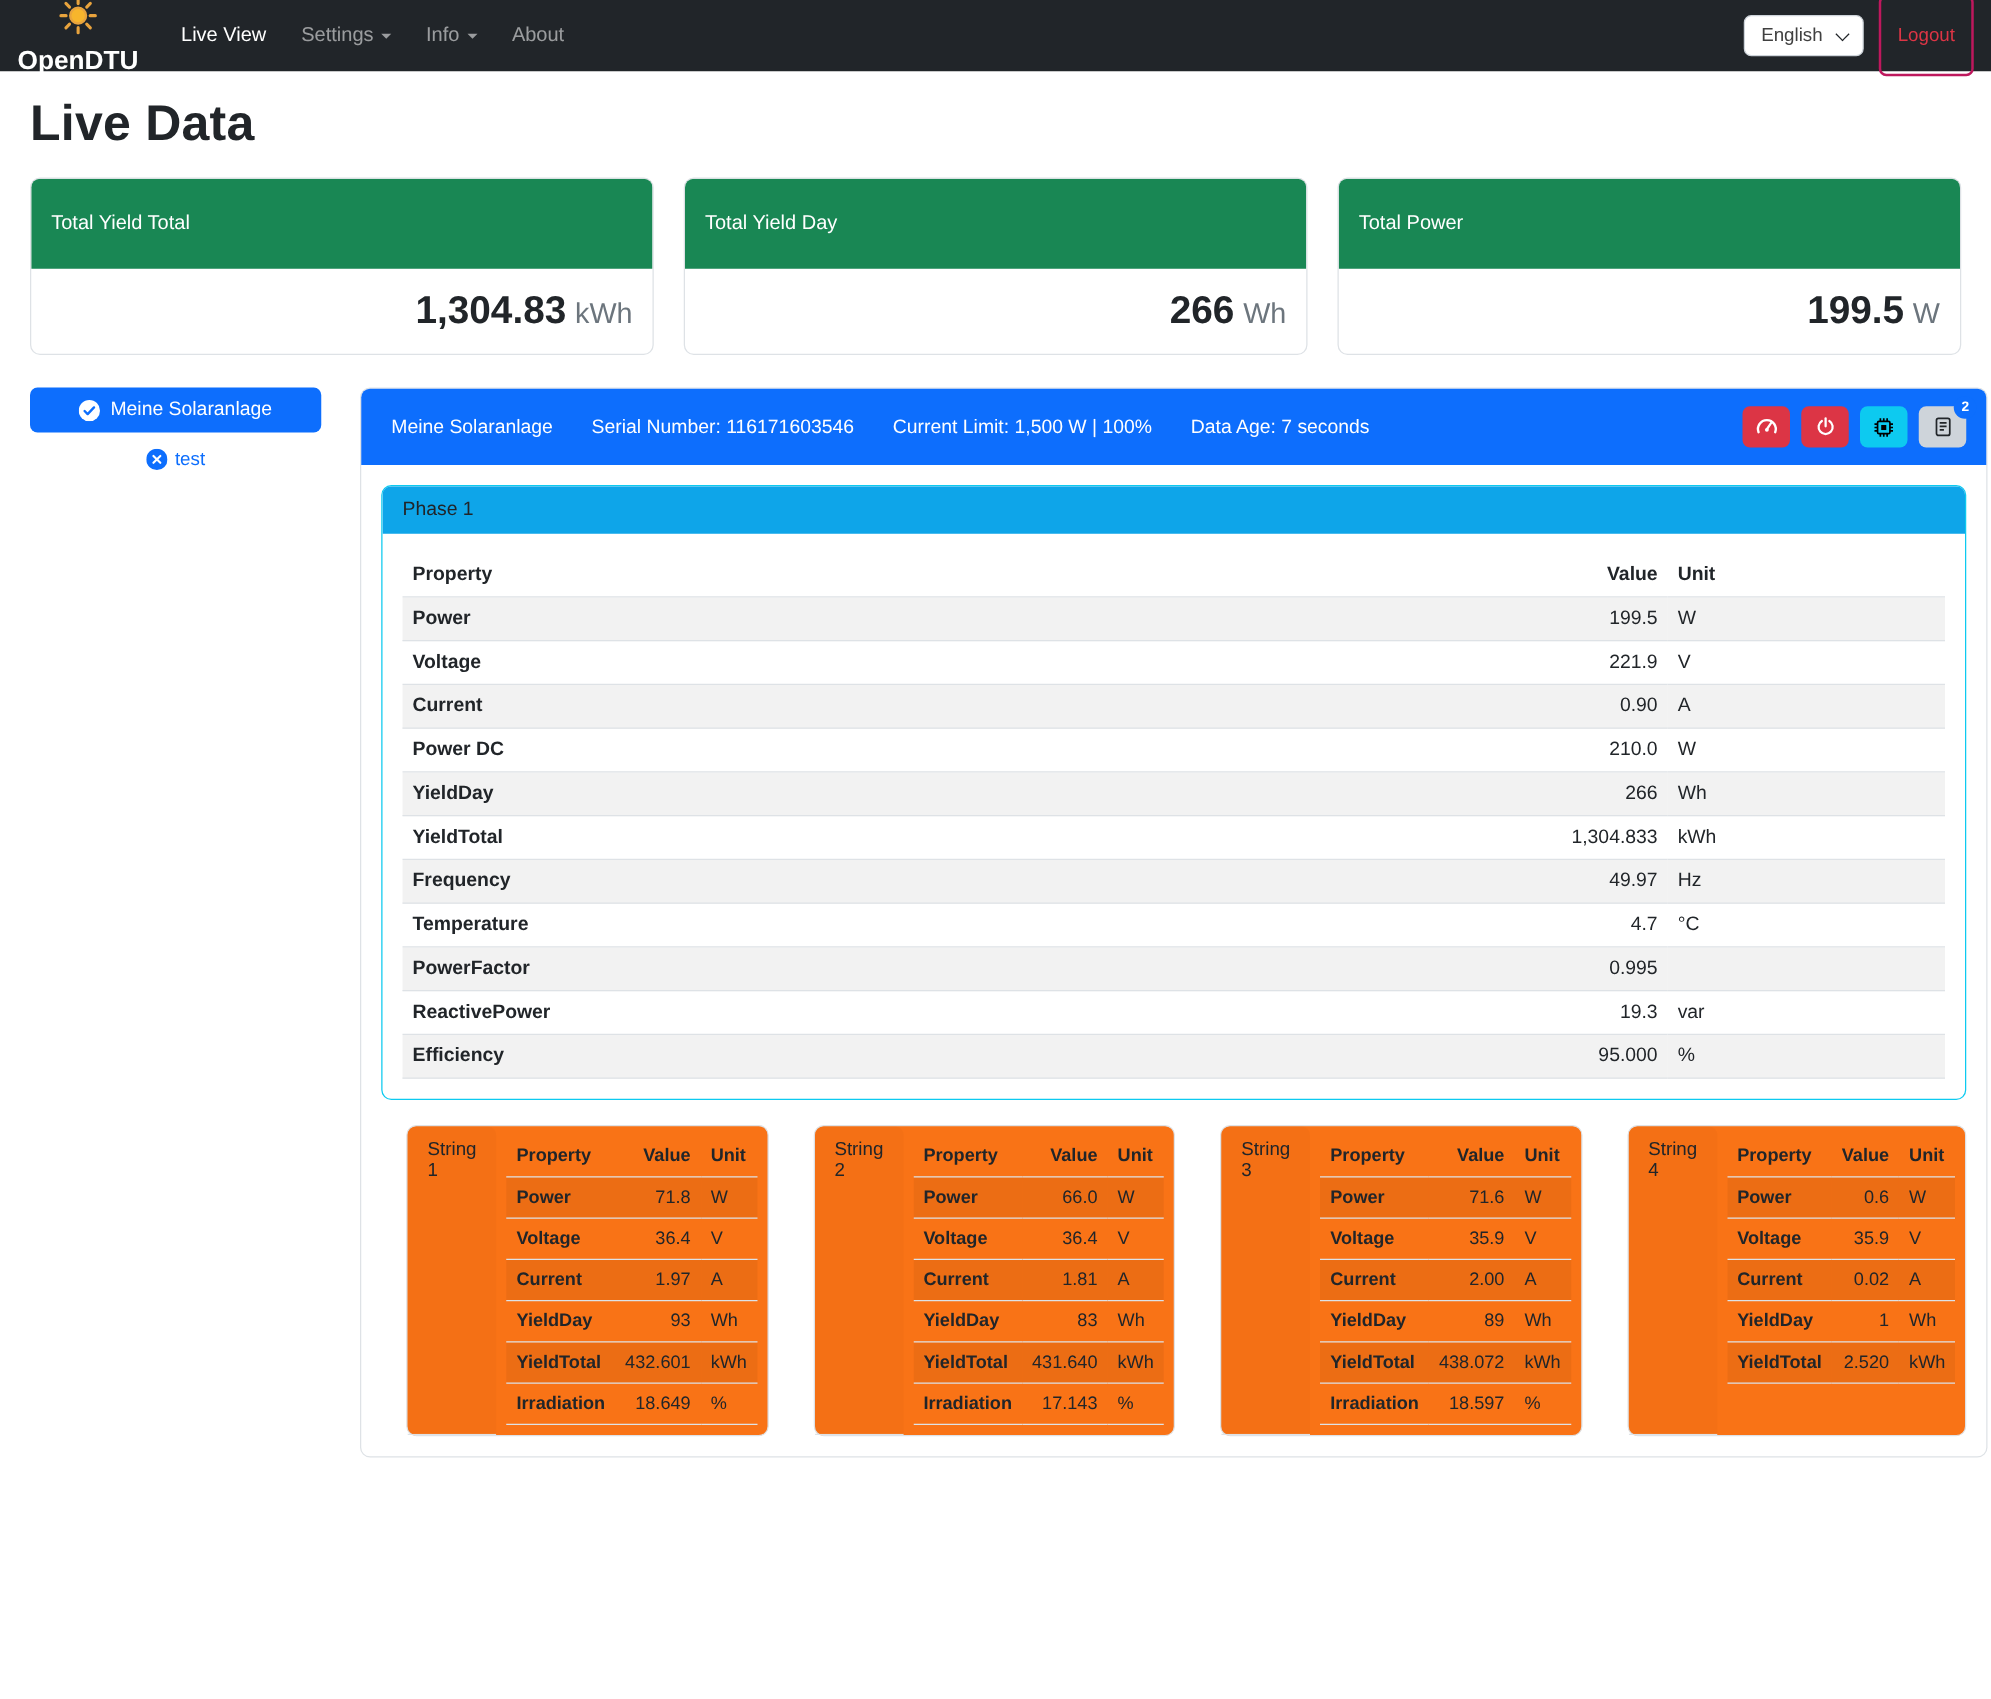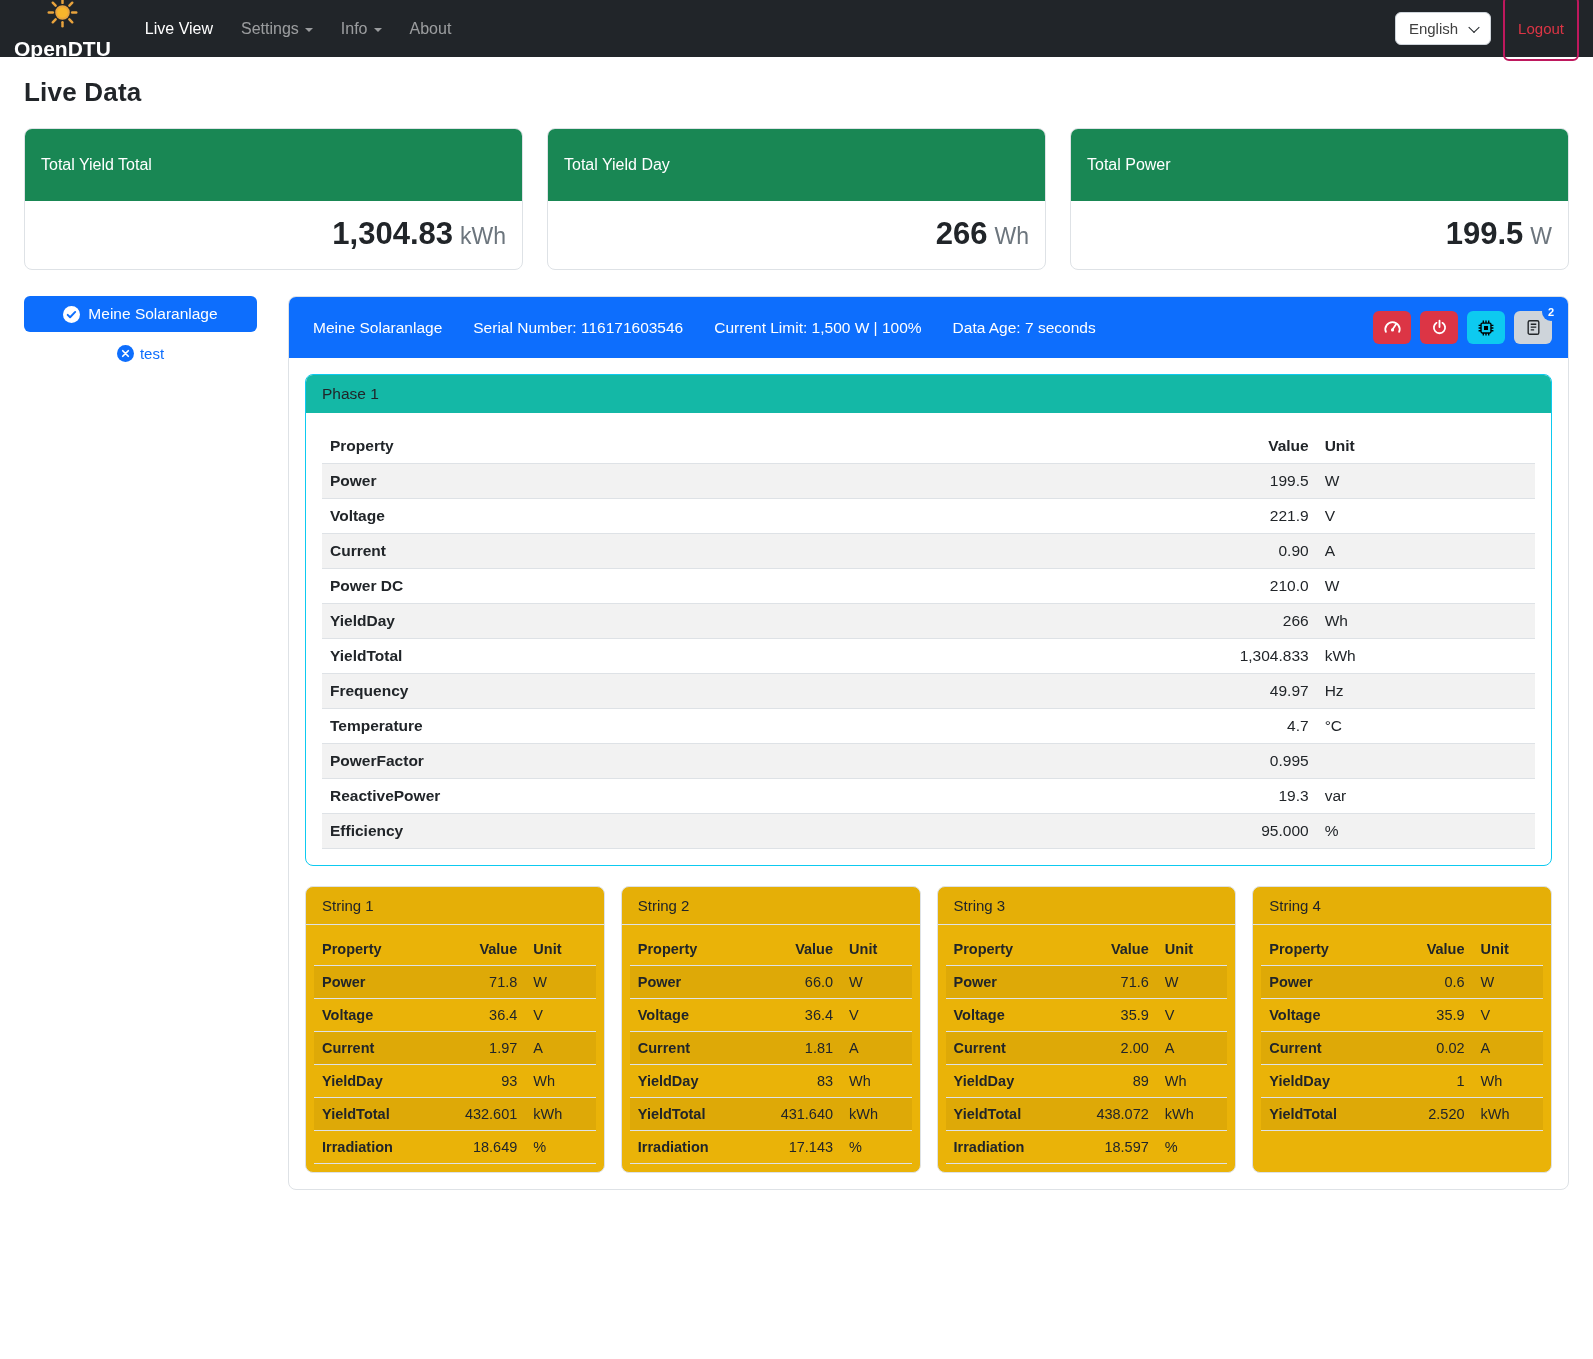--- a/index.html
+++ b/index.html
@@ -32,21 +32,21 @@
     border-right:1.8px solid #212529; border-bottom:1.8px solid #212529;
   }
   .logout-btn {
     background:transparent; border:2px solid #be185d; color:#dc3545;
     border-radius:6px; padding:22px 13px; font-size:15px; cursor:pointer;
     font-family:Liberation Sans, sans-serif;
   }
 
   
   .container { padding:0 24px 24px; }
-  .page-title { font-size:26px; font-weight:600; margin:20px 0 20px; letter-spacing:.2px; }
+  .page-title { font-size:40px; font-weight:600; margin:20px 0 20px; letter-spacing:.2px; }
 
   
   .summary-row { display:flex; gap:24px; margin-bottom:26px; }
   .summary-card { flex:1; border:1px solid #dee2e6; border-radius:8px; overflow:hidden; background:#fff; }
   .summary-card .head { background:#198754; color:#fff; padding:27px 16px; font-size:16px; }
   .summary-card .body { padding:15px 16px 17px; text-align:right; }
   .summary-value { font-size:31px; font-weight:600; }
   .summary-unit { font-size:23px; color:#6c757d; font-weight:400; margin-left:7px; }
 
   
@@ -81,41 +81,41 @@
   .icon-btn.light  { background:#ced4da; }
   .badge {
     position:absolute; top:-8px; right:-8px; background:#0d6efd; color:#fff;
     font-size:11px; font-weight:700; border-radius:50%;
     min-width:18px; height:18px; line-height:18px; text-align:center; padding:0 3px;
   }
   .panel-body { padding:16px; }
 
   
   .phase-card { border:1px solid #0dcaf0; border-radius:8px; overflow:hidden; margin-bottom:20px; }
-  .phase-header { background:#14b8a6; color:#212529; padding:10px 16px; font-size:15.5px; }
+  .phase-header { background:#0ea5e9; color:#212529; padding:10px 16px; font-size:15.5px; }
   .phase-body { padding:16px; }
 
   
   table.data-table { width:100%; border-collapse:collapse; }
   .data-table th, .data-table td {
     padding:8px; text-align:left; border-bottom:1px solid #dee2e6; vertical-align:middle;
   }
   .data-table thead th { font-weight:700; }
   .data-table td.col-prop { font-weight:700; }
   .data-table .col-val { text-align:right; }
   .data-table tbody tr:nth-child(odd) { background:rgba(0,0,0,.05); }
 
   .phase-table { font-size:15.5px; }
   .phase-table .col-prop { width:63%; }
   .phase-table .col-val  { width:19%; }
   .phase-table .col-unit { width:18%; }
 
   
   .strings-row { display:flex; gap:16px; align-items:stretch; }
-  .string-card { flex:1; border:1px solid #dee2e6; border-radius:8px; background:#eab308; display:flex; flex-direction:column; }
+  .string-card { flex:1; border:1px solid #dee2e6; border-radius:8px; background:#f97316; display:flex; flex-direction:row;margin-left:20px; }
   .string-head { padding:10px 16px; border-bottom:1px solid #dee2e6; font-size:15px; background:rgba(0,0,0,.02); border-radius:7px 7px 0 0; }
   .string-body { padding:8px; }
   .string-table { font-size:14.5px; }
   .string-table .col-prop { width:45%; }
   .string-table .col-val  { width:30%; }
   .string-table .col-unit { width:25%; }
 
   svg { display:block; }
 </style>
 </head>

